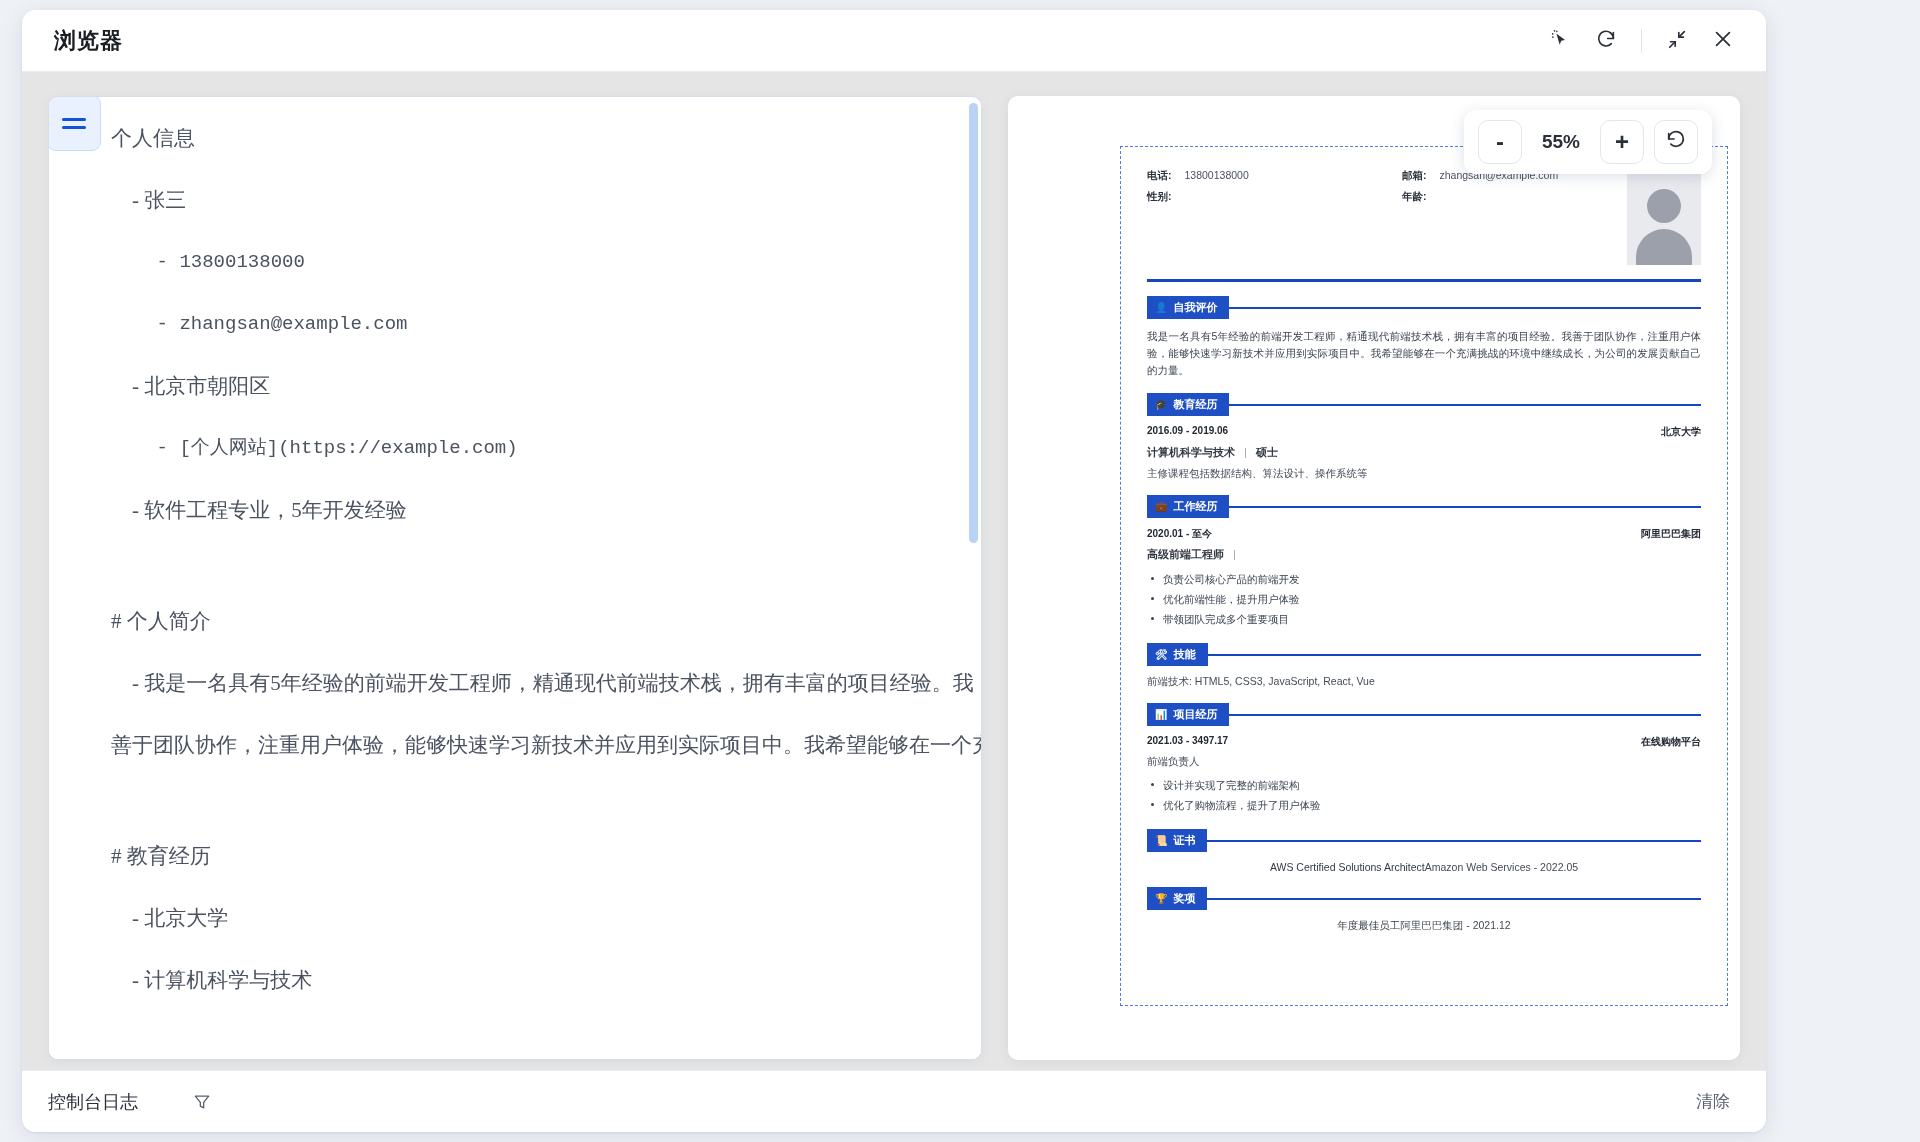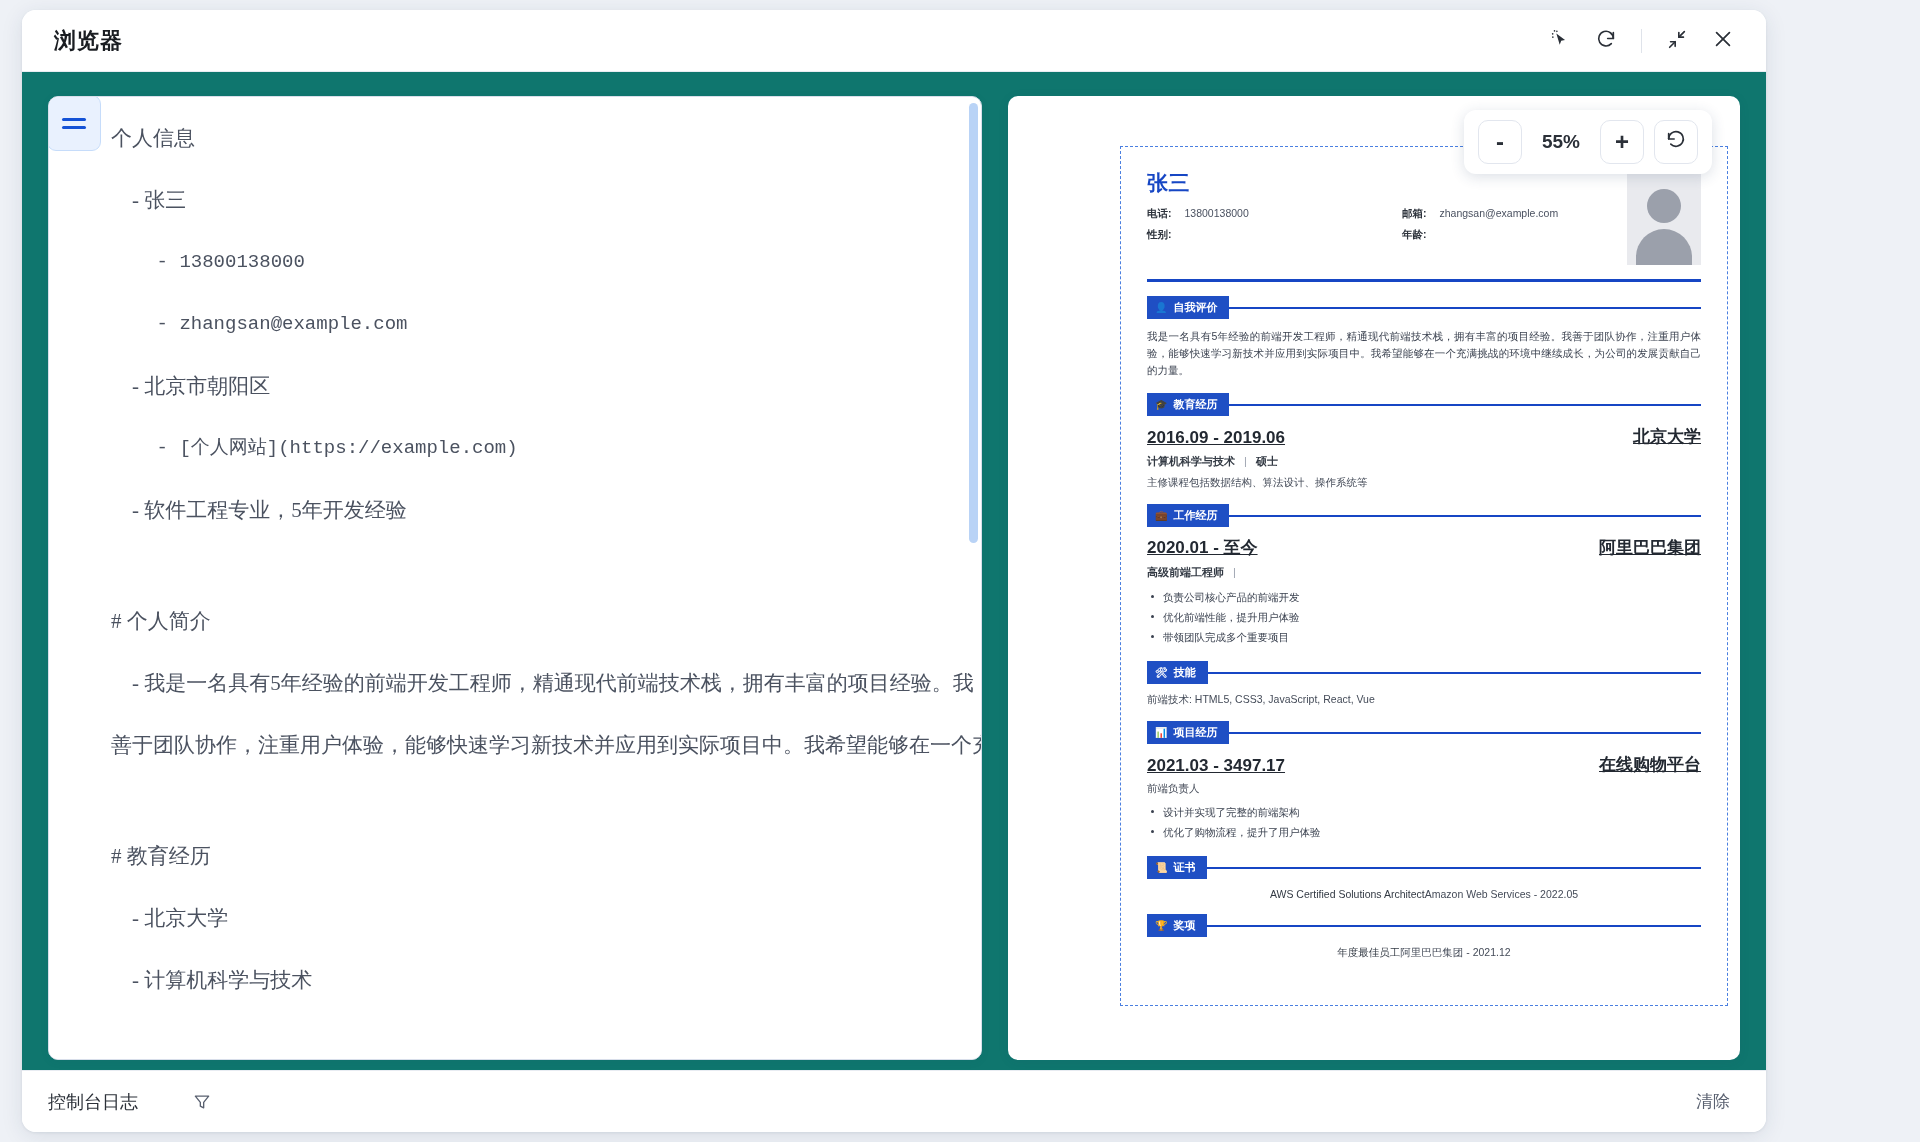--- a/index.html
+++ b/index.html
@@ -49,21 +49,21 @@
   .tb-divider {
     width: 1px; height: 24px;
     background: #dfe3ea;
     margin: 0 10px;
   }
 
   
   .workspace {
     flex: 1 1 auto;
     display: flex;
-    background: #0f766e;
+    background: #e5e5e5;
     padding: 24px 26px 10px 26px;
     gap: 26px;
     min-height: 0;
     position: relative;
   }
 
   
   .editor-panel {
     position: relative;
     width: 934px;
@@ -261,26 +261,25 @@
   .r-para {
     font-size: 10.5px;
     line-height: 17px;
     color: #3b4250;
     text-align: justify;
   }
   .r-entry { margin-bottom: 4px; }
   .r-entry-row {
     display: flex;
     justify-content: space-between;
-    align-items: flex-end;
-    font-size: 17px;
+    align-items: flex-start;
+    font-size: 10px;
     font-weight: bold;
     color: #232932;
     margin-bottom: 6px;
-    text-decoration: underline;
   }
   .r-entry-sub {
     font-size: 11px;
     font-weight: bold;
     color: #333a44;
     margin-bottom: 7px;
   }
   .r-entry-sub .sep { color: #9aa1ad; font-weight: normal; margin: 0 6px; }
   .r-entry-desc {
     font-size: 10.5px;
@@ -443,21 +442,20 @@
             </svg>
           </span>
         </div>
       </div>
 
       <div class="resume-frame">
         <div class="resume">
 
           <div class="r-head">
             <div class="r-head-left">
-              <div class="r-name">张三</div>
               <div class="r-contact-grid">
                 <div class="r-field">
                   <span class="r-field-label">电话:</span>
                   <span class="r-field-value">13800138000</span>
                 </div>
                 <div class="r-field">
                   <span class="r-field-label">邮箱:</span>
                   <span class="r-field-value">zhangsan@example.com</span>
                 </div>
                 <div class="r-field">

